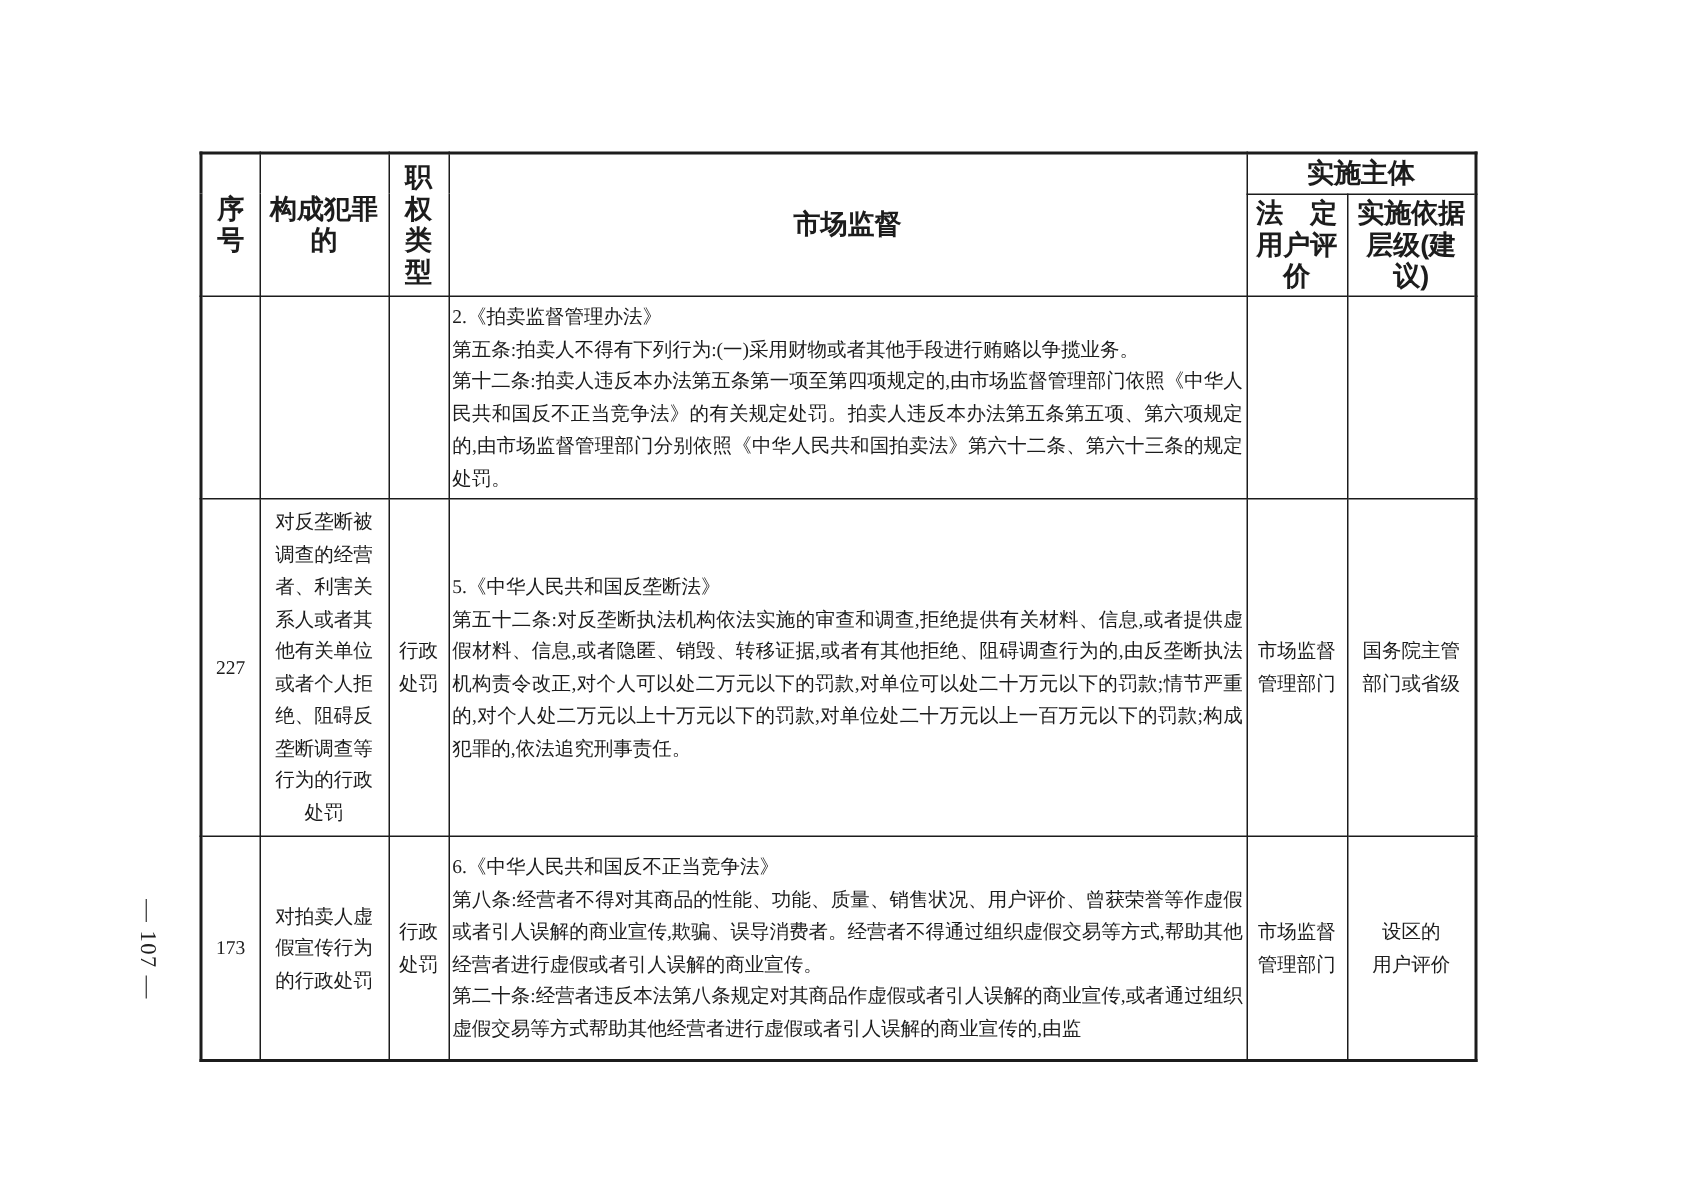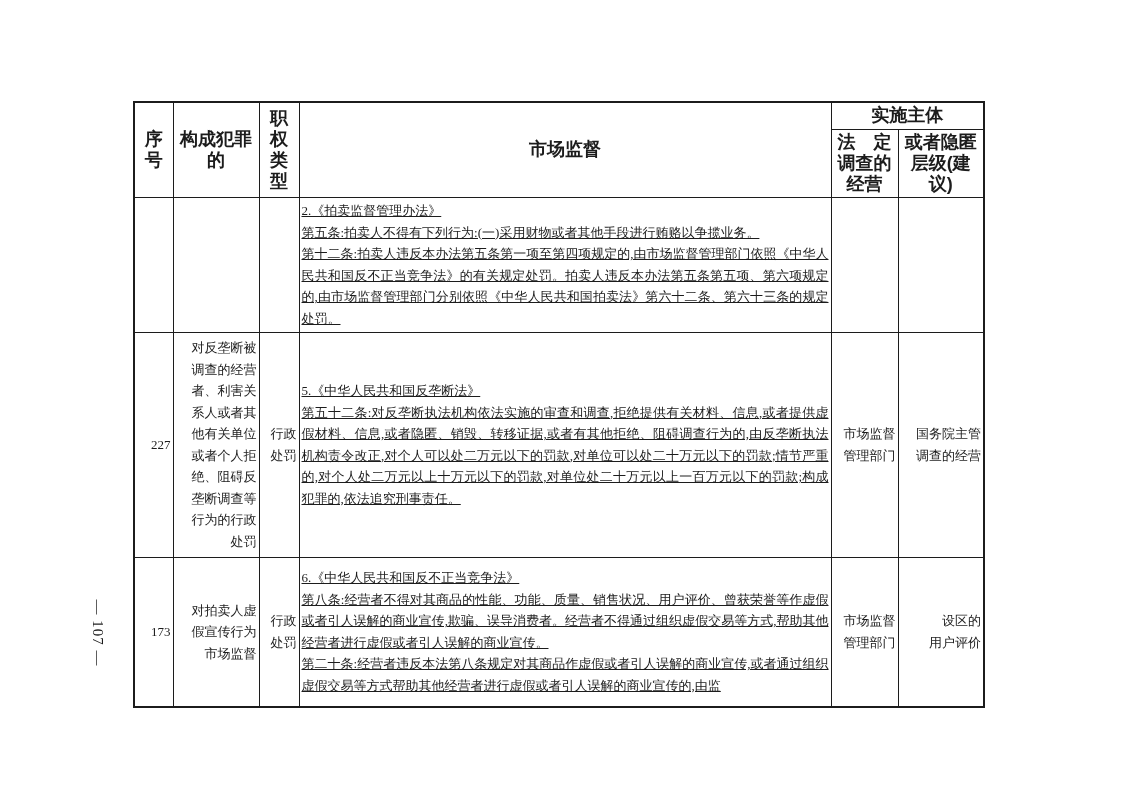--- a/index.html
+++ b/index.html
@@ -51,29 +51,28 @@
     text-align: center;
     vertical-align: middle;
     white-space: pre-line;
   }
   table.items td {
     font-size: 13px;
     line-height: 21.5px;
     vertical-align: middle;
   }
   td.cell-center {
-    text-align: right;
+    text-align: center;
     white-space: pre-line;
   }
   td.cell-basis {
     text-align: justify;
     white-space: pre-line;
     padding: 6px 4px 6px 9px;
     vertical-align: middle;
-    text-decoration: underline;
   }
   tr.r-head1 { height: 27px; }
   tr.r-head2 { height: 50px; }
   tr.r-cont  { height: 135px; }
   tr.r-203   { height: 225px; }
   tr.r-204   { height: 150px; }
 </style>
 </head>
 <body>
 
@@ -92,22 +91,22 @@
     <tr class="r-head1">
       <th rowspan="2">序号</th>
       <th rowspan="2">构成犯罪的</th>
       <th rowspan="2">职权
 类型</th>
       <th rowspan="2">市场监督</th>
       <th colspan="2">实施主体</th>
     </tr>
     <tr class="r-head2">
       <th>法　定
-调查的经营</th>
-      <th>或者隐匿
+用户评价</th>
+      <th>实施依据
 层级(建议)</th>
     </tr>
   </thead>
   <tbody>
     <tr class="r-cont">
       <td class="cell-center"></td>
       <td class="cell-center"></td>
       <td class="cell-center"></td>
       <td class="cell-basis">2.《拍卖监督管理办法》
 第五条:拍卖人不得有下列行为:(一)采用财物或者其他手段进行贿赂以争揽业务。
@@ -127,27 +126,27 @@
 垄断调查等
 行为的行政
 处罚</td>
       <td class="cell-center">行政
 处罚</td>
       <td class="cell-basis">5.《中华人民共和国反垄断法》
 第五十二条:对反垄断执法机构依法实施的审查和调查,拒绝提供有关材料、信息,或者提供虚假材料、信息,或者隐匿、销毁、转移证据,或者有其他拒绝、阻碍调查行为的,由反垄断执法机构责令改正,对个人可以处二万元以下的罚款,对单位可以处二十万元以下的罚款;情节严重的,对个人处二万元以上十万元以下的罚款,对单位处二十万元以上一百万元以下的罚款;构成犯罪的,依法追究刑事责任。</td>
       <td class="cell-center">市场监督
 管理部门</td>
       <td class="cell-center">国务院主管
-调查的经营</td>
+部门或省级</td>
     </tr>
     <tr class="r-204">
       <td class="cell-center">173</td>
       <td class="cell-center">对拍卖人虚
 假宣传行为
-市场监督</td>
+的行政处罚</td>
       <td class="cell-center">行政
 处罚</td>
       <td class="cell-basis">6.《中华人民共和国反不正当竞争法》
 第八条:经营者不得对其商品的性能、功能、质量、销售状况、用户评价、曾获荣誉等作虚假或者引人误解的商业宣传,欺骗、误导消费者。经营者不得通过组织虚假交易等方式,帮助其他经营者进行虚假或者引人误解的商业宣传。
 第二十条:经营者违反本法第八条规定对其商品作虚假或者引人误解的商业宣传,或者通过组织虚假交易等方式帮助其他经营者进行虚假或者引人误解的商业宣传的,由监</td>
       <td class="cell-center">市场监督
 管理部门</td>
       <td class="cell-center">设区的
 用户评价</td>
     </tr>

